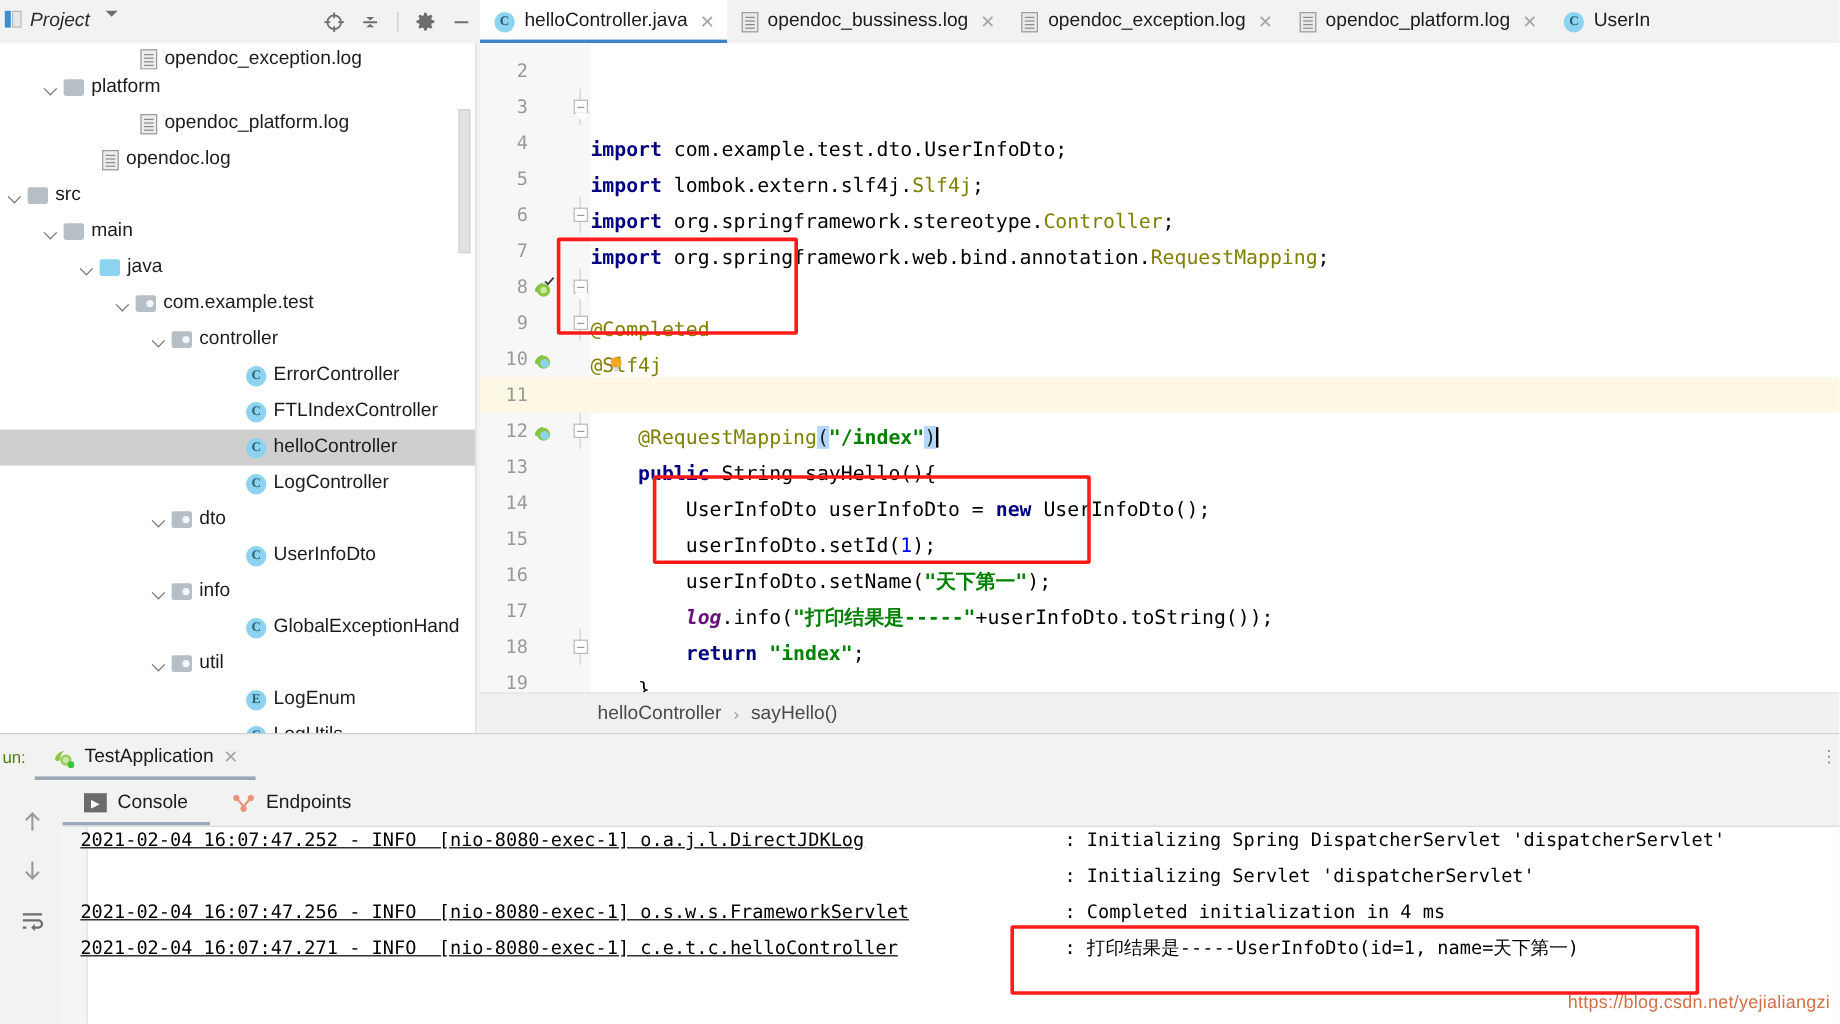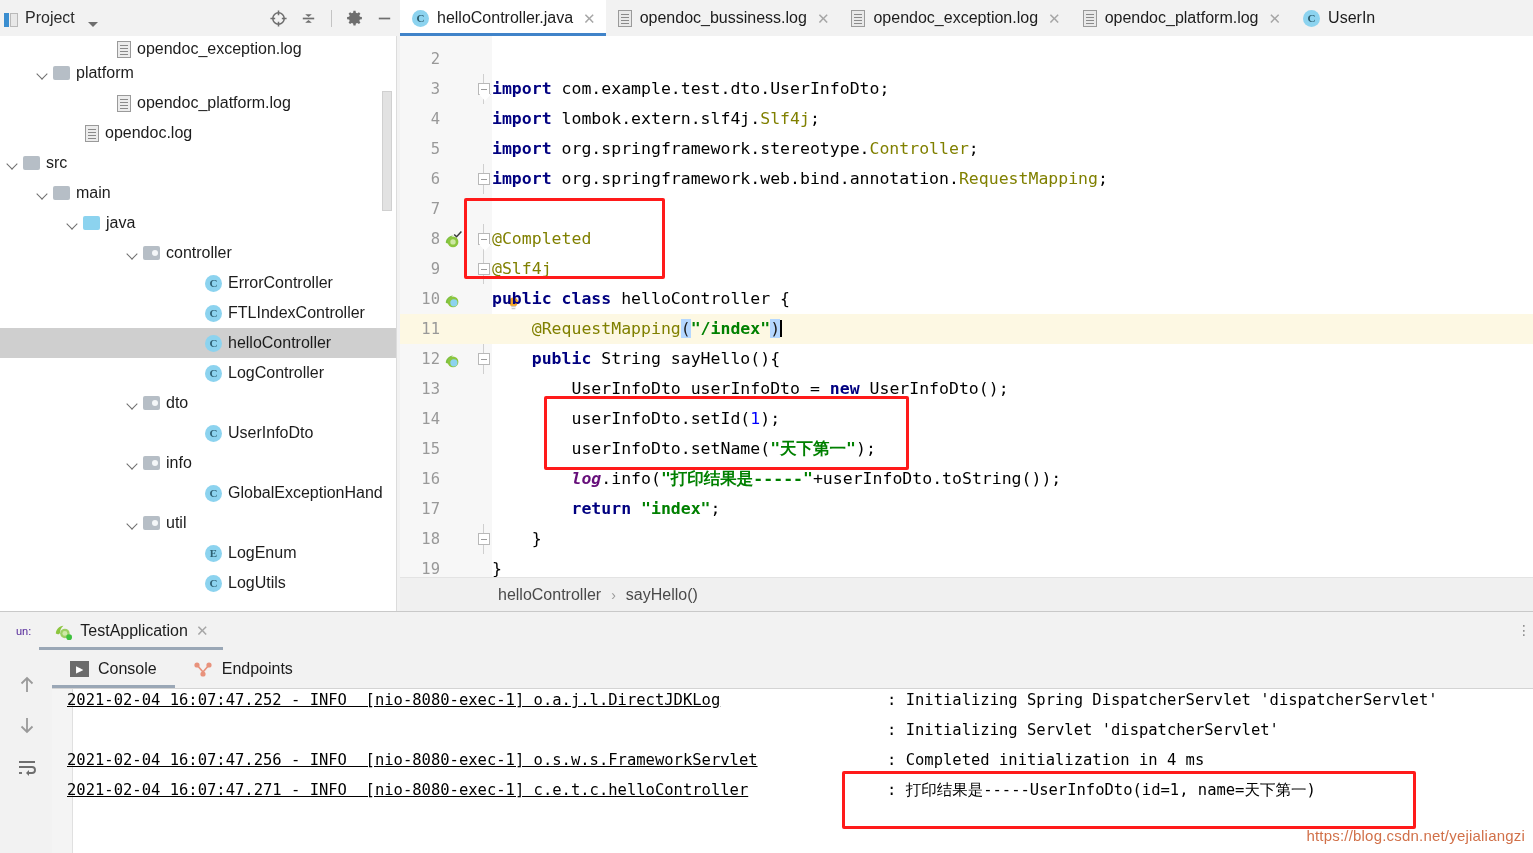--- a/index.html
+++ b/index.html
@@ -9,21 +9,21 @@
     font-family:"Liberation Sans","DejaVu Sans",sans-serif;
     font-size:15px;color:#1c1c1c;
     -webkit-font-smoothing:antialiased;
   }
   .app{position:relative;width:1533px;height:853px;}
 
   
   .toprow{position:absolute;left:0;top:0;width:1533px;height:36px;background:#f2f2f2;}
   .proj-header{position:absolute;left:0;top:0;width:400px;height:36px;background:#f2f2f2;
                display:flex;align-items:center;}
-  .proj-title{display:flex;align-items:flex-end;gap:7px;padding-left:4px;}
+  .proj-title{display:flex;align-items:flex-start;gap:7px;padding-left:4px;font-style:italic;}
   .proj-ico{width:14px;height:14px;position:relative;}
   .proj-ico::before{content:"";position:absolute;left:0;top:0;width:5px;height:14px;background:#3b8ed0;}
   .proj-ico::after{content:"";position:absolute;left:6px;top:0;width:8px;height:14px;background:#e8e8e8;border:1px solid #b9b9b9;box-sizing:border-box;}
   .proj-label{font-size:16px;color:#2b2b2b;}
   .caret-dn{width:0;height:0;border-left:5px solid transparent;border-right:5px solid transparent;
             border-top:5px solid #6e6e6e;margin-left:6px;}
   .ph-tools{position:absolute;right:6px;top:0;height:36px;display:flex;align-items:center;gap:11px;}
   .ph-tools .sep{width:1px;height:17px;background:#c4c4c4;margin:0 2px;}
   .tico{width:19px;height:19px;display:block;}
 
@@ -64,21 +64,21 @@
   .proj-divider{position:absolute;left:396px;top:36px;width:4px;height:575px;background:#f2f2f2;border-left:1px solid #dcdcdc;}
 
   
   .editor{position:absolute;left:400px;top:36px;width:1133px;height:541px;background:#ffffff;overflow:hidden;}
   .gutter{position:absolute;left:0;top:0;width:92px;height:541px;background:#f7f7f7;}
   .code-line{position:relative;height:30px;line-height:30px;font-family:"DejaVu Sans Mono","Liberation Mono",monospace;
              font-size:16.5px;white-space:pre;}
   .code-line.cur{background:#fdf8e3;}
   .lnum{position:absolute;left:0;width:40px;text-align:right;color:#999999;font-size:15.5px;
         font-family:"DejaVu Sans Mono",monospace;}
-  .ctext{position:absolute;left:92px;}
+  .ctext{position:absolute;left:92px;margin-top:36px;}
   .fold{position:absolute;left:78px;top:9px;width:12px;height:12px;border:1px solid #b8b8b8;
         background:#ffffff;box-sizing:border-box;}
   .fold::before{content:"";position:absolute;left:2px;top:4.5px;width:6px;height:1px;background:#9a9a9a;}
   .fold.tip::after{content:"";position:absolute;left:0px;top:10px;width:10px;height:7px;
         background:#ffffff;border-left:1px solid #b8b8b8;border-right:1px solid #b8b8b8;
         clip-path:polygon(0 0,100% 0,50% 100%);}
   .vbar{position:absolute;left:83px;top:0;width:1px;height:30px;background:#cfcfcf;}
   .bean{position:absolute;left:44px;top:6px;width:18px;height:18px;}
   .bulb{position:absolute;left:106px;top:7px;width:15px;height:15px;}
 
@@ -97,21 +97,21 @@
 
   
   .crumb{position:absolute;left:400px;top:577px;width:1133px;height:34px;background:#f0f0f0;
          display:flex;align-items:center;gap:10px;padding-left:98px;font-size:16px;color:#4a4a4a;
          border-top:1px solid #e3e3e3;box-sizing:border-box;}
   .crumb .sep{color:#9a9a9a;font-size:14px;}
 
   
   .runpanel{position:absolute;left:0;top:611px;width:1533px;height:242px;background:#f2f2f2;border-top:1px solid #c9c9c9;}
   .run-head{position:absolute;left:0;top:0;width:1533px;height:38px;background:#f2f2f2;display:flex;align-items:center;}
-  .run-label{font-size:11px;color:#4c1d95;padding-left:16px;}
+  .run-label{font-size:14px;color:#4d7c0f;padding-left:2px;}
   .run-tab{display:flex;align-items:center;gap:8px;margin-left:22px;height:38px;position:relative;font-size:16px;}
   .run-tab::after{content:"";position:absolute;left:-14px;right:-14px;bottom:0;height:3px;background:#9aa7b6;}
   .run-tab .close{color:#a6a6a6;font-size:15px;}
   .spring-ic{width:19px;height:19px;position:relative;}
   .run-right{position:absolute;right:2px;top:10px;color:#8a8a8a;font-size:14px;}
 
   .sub-tabs{position:absolute;left:52px;top:38px;width:1481px;height:38px;background:#f2f2f2;display:flex;align-items:center;}
   .sub-tab{display:flex;align-items:center;gap:9px;height:38px;padding:0 18px;font-size:16px;color:#1c1c1c;position:relative;}
   .sub-tab.active::after{content:"";position:absolute;left:0;right:0;bottom:0;height:3px;background:#9aa7b6;}
   .console-ic{width:19px;height:16px;background:#6b6b6b;color:#fff;font-size:12px;font-weight:bold;
@@ -237,20 +237,26 @@
           <span style="display:inline-block;width:36px;flex:0 0 36px"></span>
           <span class="arrow open"></span>
           <span class="f-folder"></span>
           <span>main</span>
         </div>
         <div class="node">
           <span style="display:inline-block;width:66px;flex:0 0 66px"></span>
           <span class="arrow open"></span>
           <span class="f-folder java"></span>
           <span>java</span>
+        </div>
+        <div class="node">
+          <span style="display:inline-block;width:96px;flex:0 0 96px"></span>
+          <span class="arrow open"></span>
+          <span class="f-folder src"></span>
+          <span>com.example.test</span>
         </div>
         <div class="node">
           <span style="display:inline-block;width:126px;flex:0 0 126px"></span>
           <span class="arrow open"></span>
           <span class="f-folder src"></span>
           <span>controller</span>
         </div>
         <div class="node">
           <span style="display:inline-block;width:188px;flex:0 0 188px"></span>
           <span class="arrow"></span>

